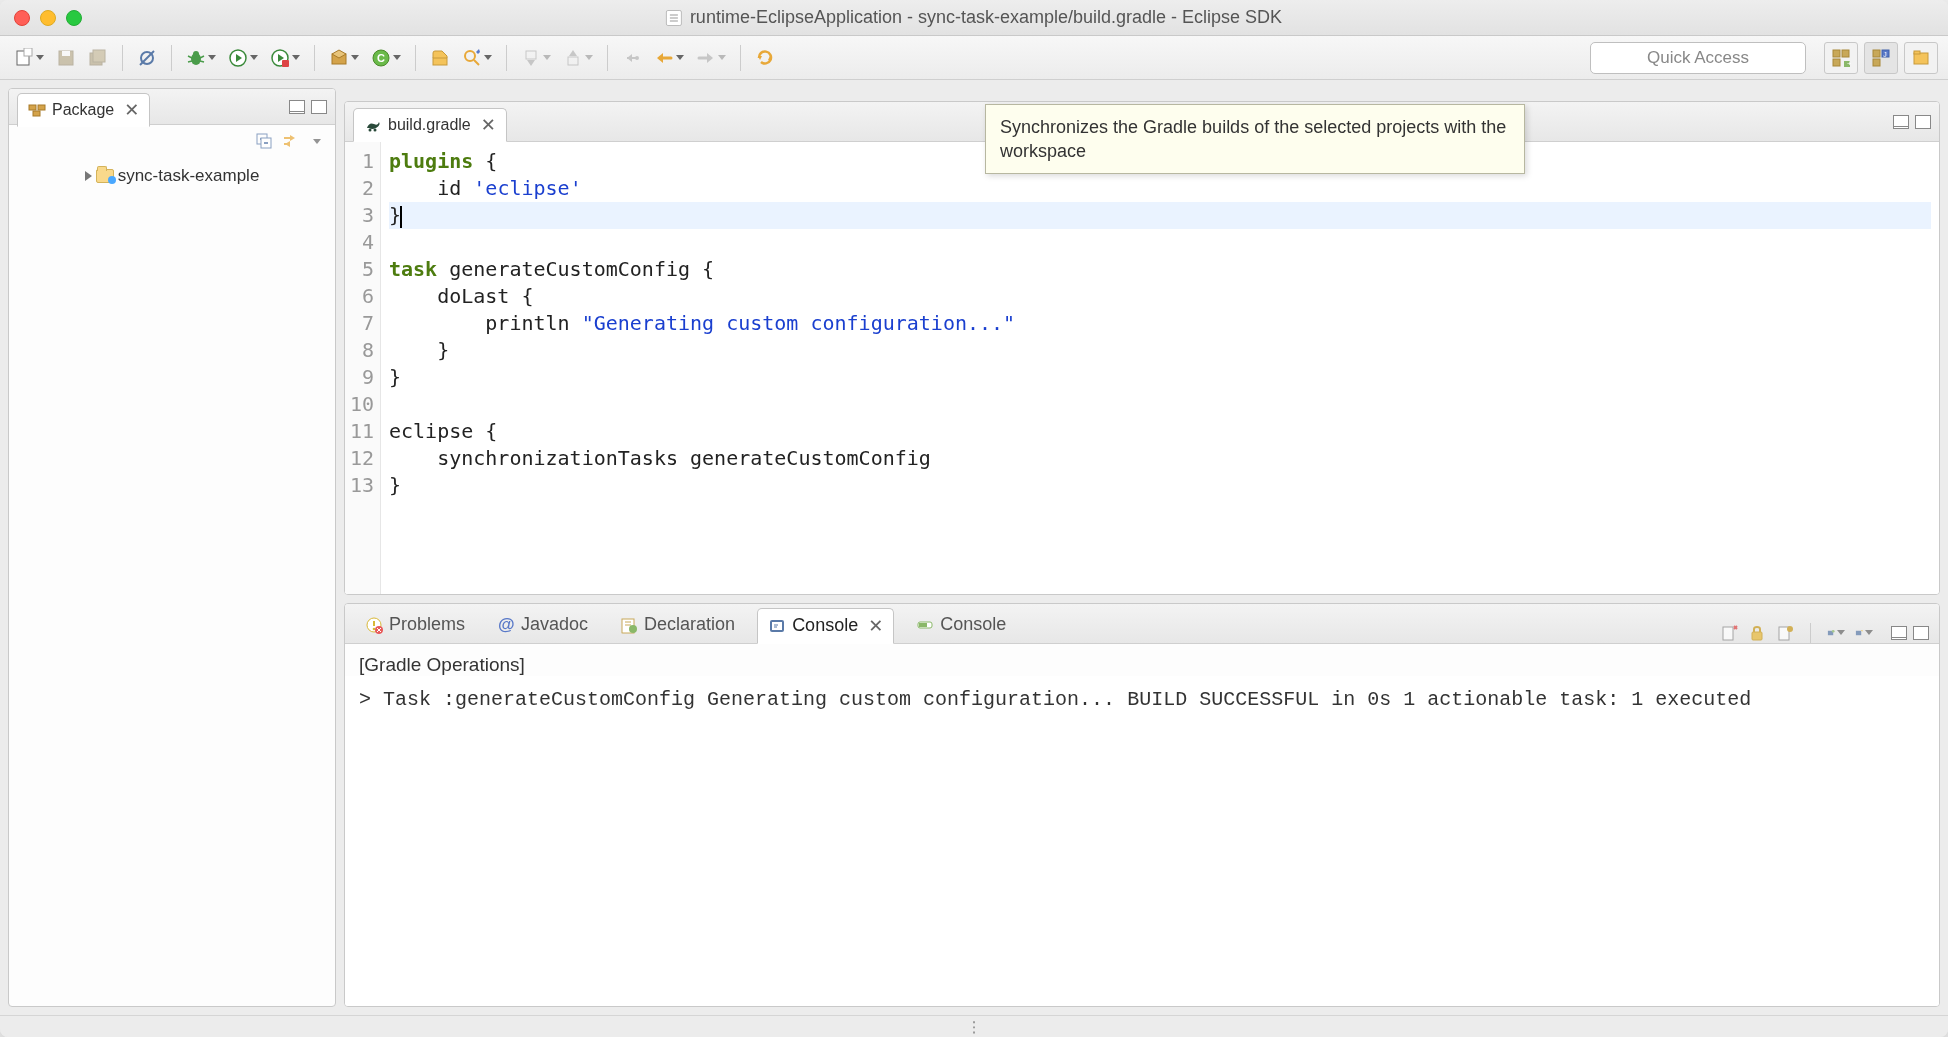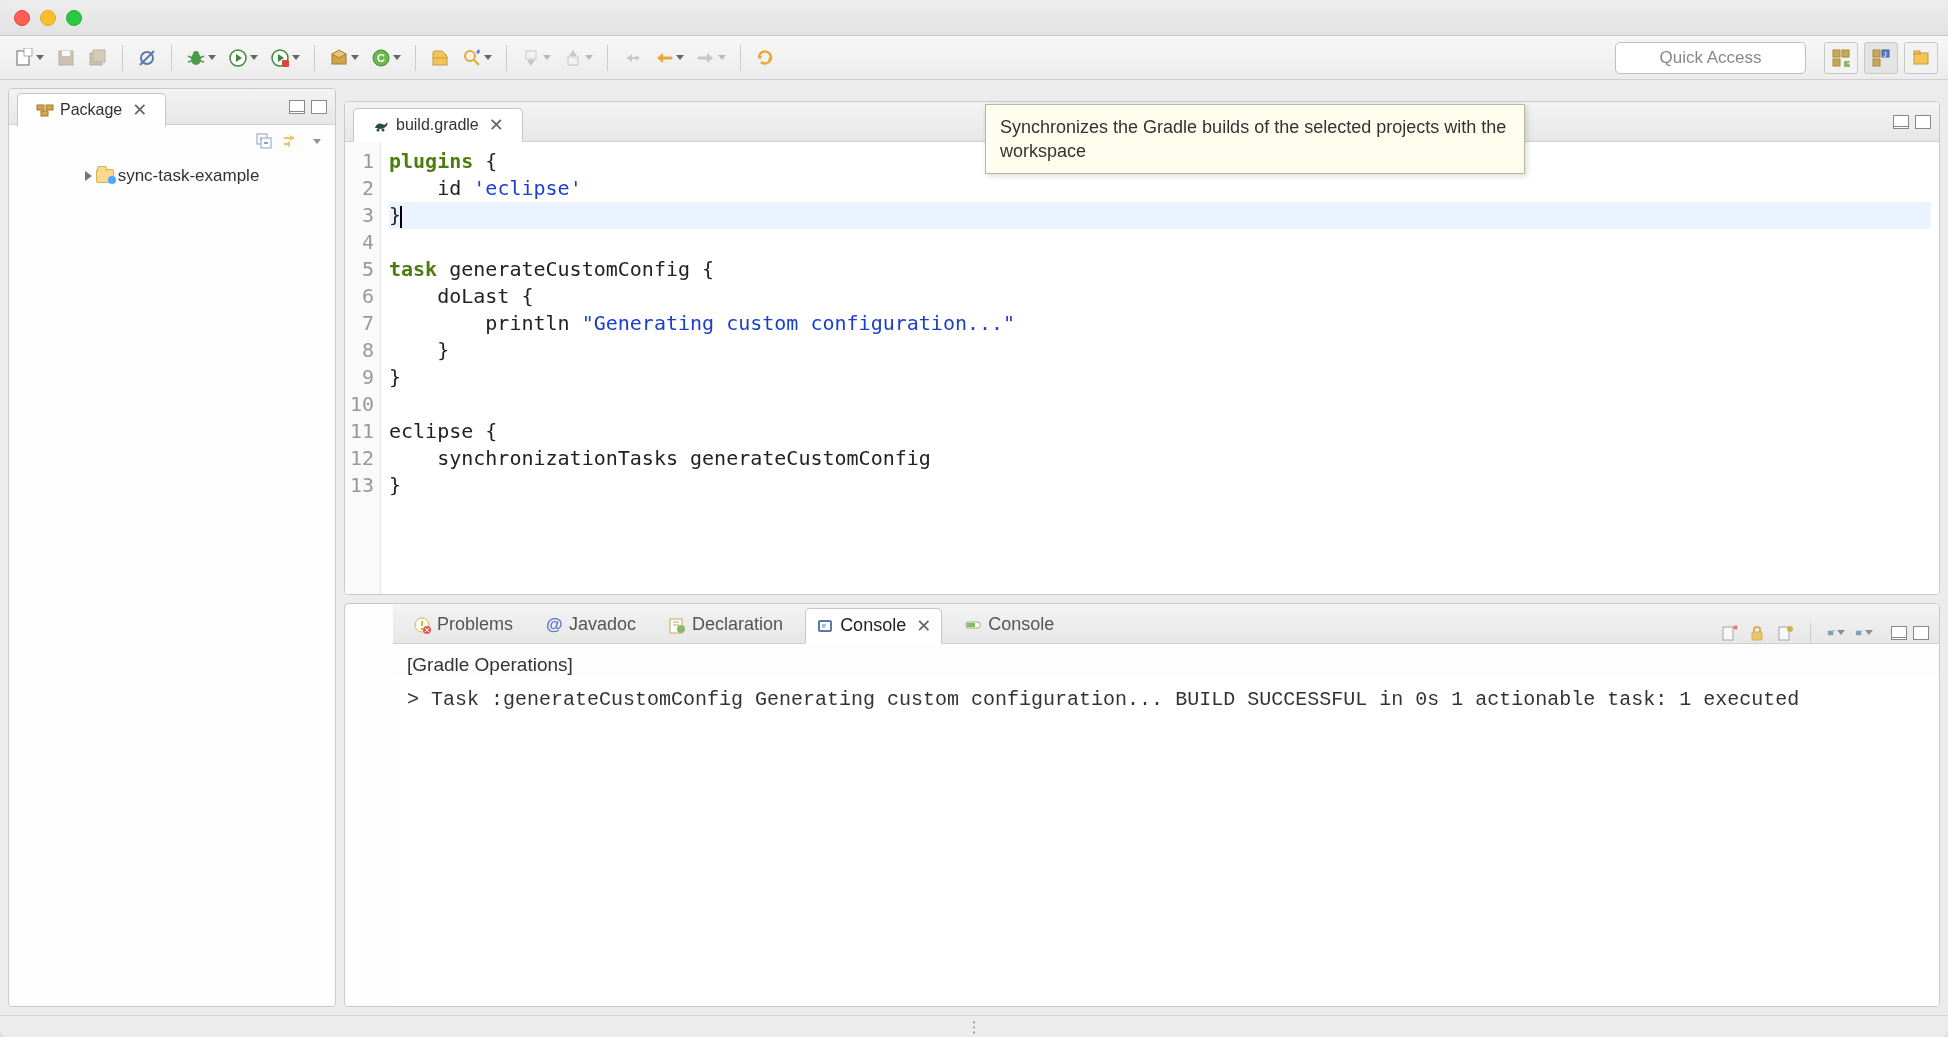--- a/index.html
+++ b/index.html
@@ -58,21 +58,21 @@
   display: flex; align-items: center; justify-content: center;
   padding: 0 4px;
   border-radius: 3px;
   cursor: pointer;
 }
 .tbtn svg { width: 20px; height: 20px; }
 .sep { width: 1px; height: 26px; background: #ccc; margin: 0 6px; }
 .dropdown-arrow { width: 0; height: 0; border-left: 4px solid transparent; border-right: 4px solid transparent; border-top: 5px solid #666; margin-left: 2px; }
 .quick-access {
   margin-left: auto;
-  width: 191px; height: 32px;
+  width: 216px; height: 32px;
   border: 1px solid #bfbfbf; border-radius: 5px;
   background: #fff;
   display: flex; align-items: center; justify-content: center;
   color: #888; font-size: 17px;
 }
 .persp-btns { display: flex; gap: 6px; margin-left: 14px; }
 .persp-btns .tbtn { border: 1px solid #c8c8c8; background: #f2f2f2; width: 34px; height: 32px; }
 
 .workspace { flex: 1; display: flex; gap: 8px; padding: 8px 8px 8px 8px; overflow: hidden; }
 
@@ -89,21 +89,21 @@
 .view-header {
   height: 36px;
   background: linear-gradient(#f3f3f3,#e7e7e7);
   border-bottom: 1px solid #cfcfcf;
   display: flex; align-items: center; padding: 0 8px; gap: 6px;
 }
 .view-header .tab {
   display: flex; align-items: center; gap: 6px;
   background: #fff; border: 1px solid #c5c5c5; border-bottom-color: #fff;
   border-radius: 5px 5px 0 0;
-  padding: 5px 18px; height: 34px;
+  padding: 5px 10px; height: 34px;
   position: relative; top: 3px;
   font-size: 16px;
 }
 .mini-btn { width: 18px; height: 18px; display:flex; align-items:center; justify-content:center; cursor:pointer; opacity:.7; }
 
 .view-toolbar {
   height: 32px; display:flex; align-items:center; justify-content:flex-end; gap:8px; padding: 0 10px;
 }
 .tree { padding: 6px 8px 8px 8px; font-size: 17px; }
 .tree-row { display:flex; align-items:center; gap:4px; height:26px; cursor:pointer;justify-content:center; }
@@ -124,21 +124,21 @@
 
 .tooltip {
   position:absolute; top:2px; left:640px;
   background:#fefeee; border:1px solid #b7b7a0;
   padding:10px 14px; font-size:18px; line-height:24px;
   box-shadow: 2px 2px 6px rgba(0,0,0,.15);
   max-width: 540px;
   z-index: 50;
 }
 
-.bottom { flex: 0.9; position:relative;padding-left:48px; }
+.bottom { flex: 0.9; position:relative; }
 .bottom-tabs-row {
   height: 40px; background: linear-gradient(#f3f3f3,#e7e7e7);
   border-bottom: 1px solid #cfcfcf;
   display:flex; align-items:flex-end; padding: 0 10px; gap: 12px;
 }
 .btab {
   display:flex; align-items:center; gap:6px;
   padding: 6px 10px; height: 36px; font-size:18px; color:#555; cursor:pointer;
   border-radius:5px 5px 0 0;
 }
@@ -159,20 +159,24 @@
 </head>
 <body>
 
 <div class="window">
 
   <div class="titlebar">
     <div class="traffic">
       <div class="tl red"></div>
       <div class="tl yel"></div>
       <div class="tl grn"></div>
+    </div>
+    <div class="title">
+      <span class="doc-ico"></span>
+      <span>runtime-EclipseApplication - sync-task-example/build.gradle - Eclipse SDK</span>
     </div>
   </div>
 
   <div class="toolbar">
     <div class="tbtn">
         <svg viewBox="0 0 20 20">
           <rect x="3" y="3" width="12" height="14" fill="#fff" stroke="#666"></rect>
           <rect x="10" y="0" width="8" height="8" fill="#fff" stroke="#aaa"></rect>
         </svg>
         <span class="dropdown-arrow"></span>

